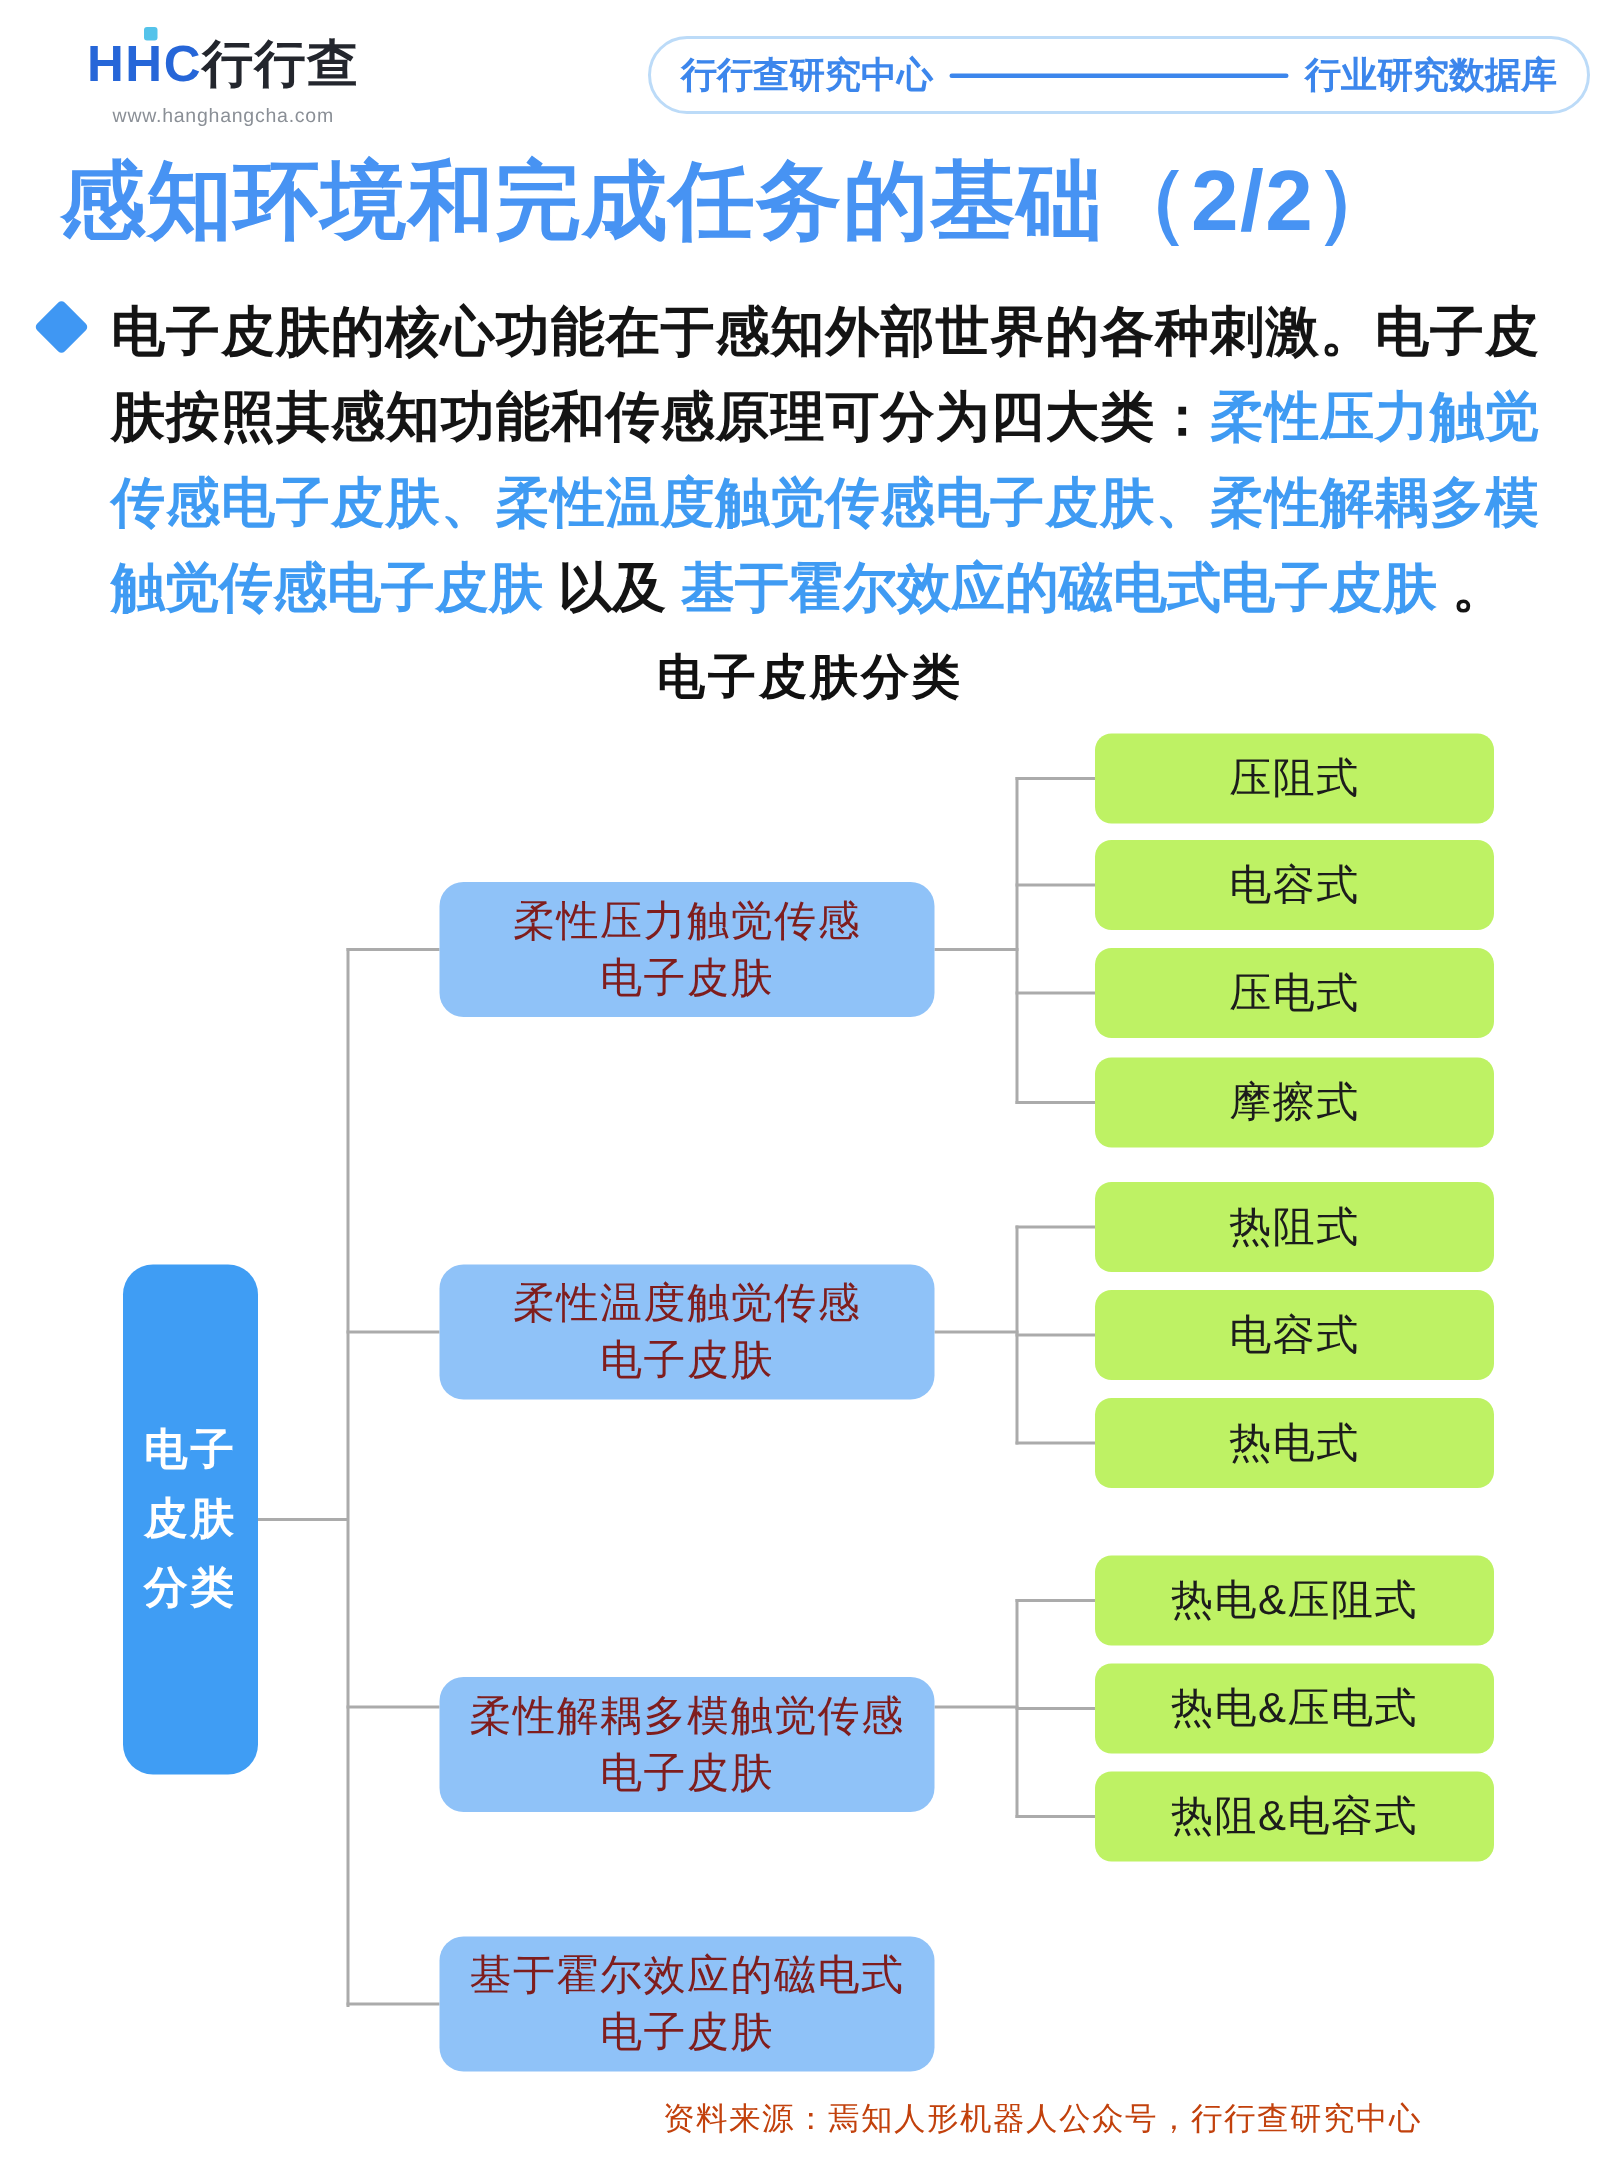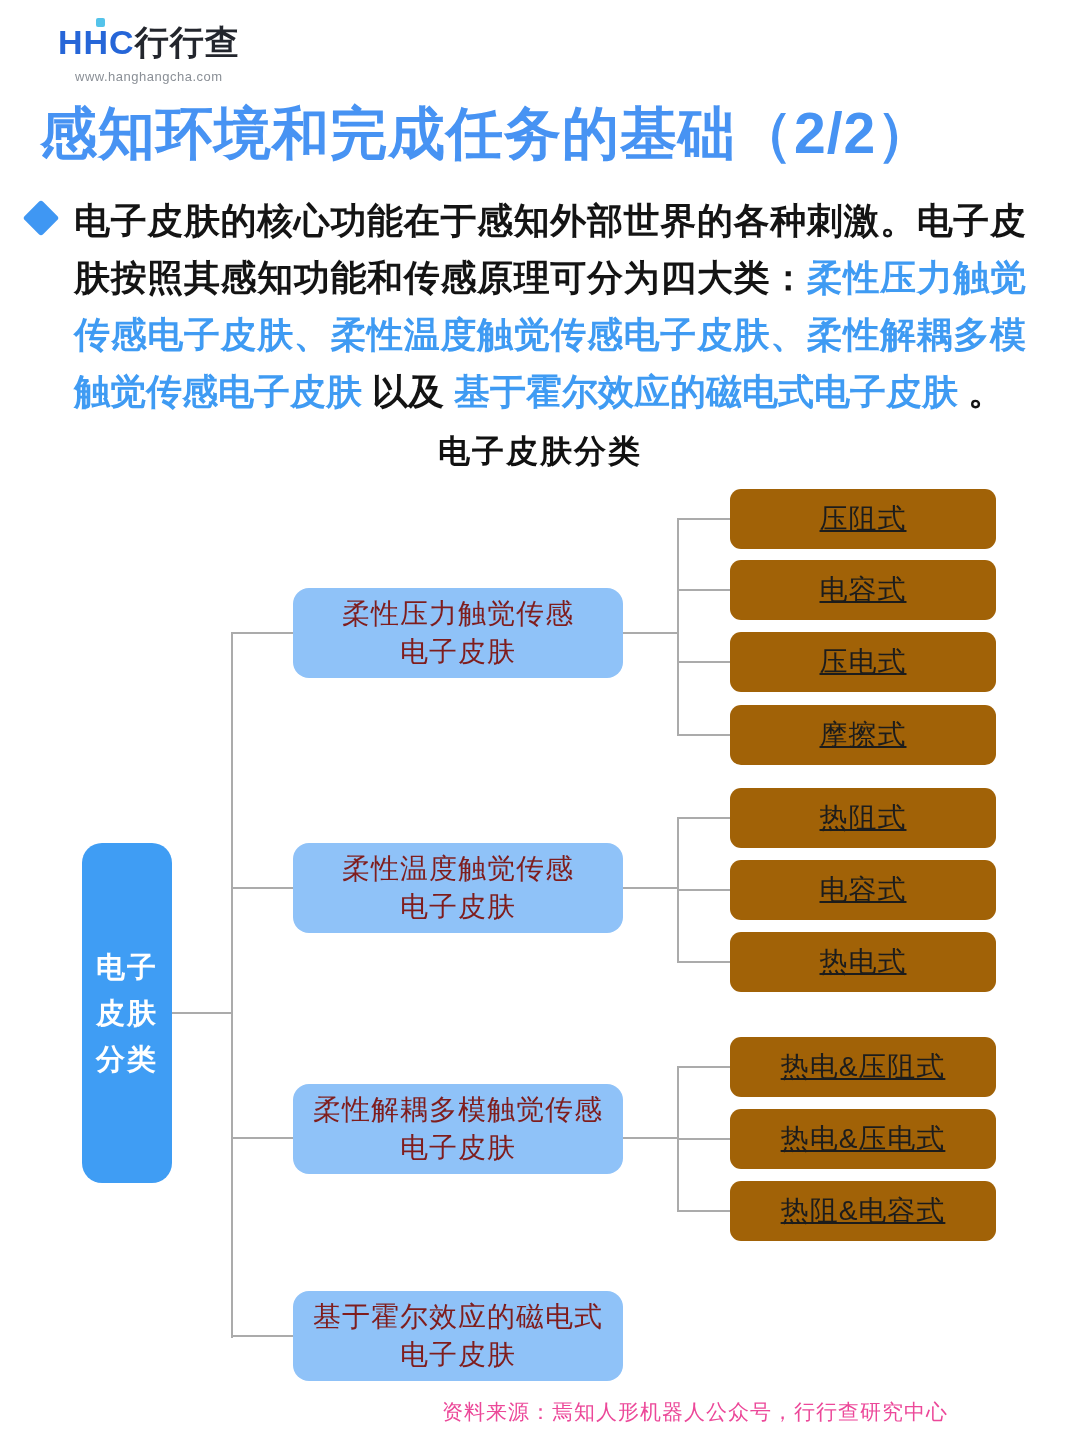--- a/index.html
+++ b/index.html
@@ -49,39 +49,44 @@
     background:#3f9df4; border-radius:20px; display:flex; flex-direction:column;
     align-items:center; justify-content:center; }
   .root-node span { color:#fff; font-size:29px; font-weight:700; line-height:46px; letter-spacing:2px; }
 
   .branch-node { position:absolute; left:293px; width:330px; height:90px;
     background:#8fc2f8; border-radius:16px; display:flex; flex-direction:column;
     align-items:center; justify-content:center; }
   .branch-node span { color:#7f1d1d; font-size:28px; font-weight:500; line-height:38px; letter-spacing:1px; }
 
   .leaf-node { position:absolute; left:730px; width:266px; height:60px;
-    background:#a16207; border-radius:11px; display:flex; align-items:center; justify-content:center;
-    font-size:28px; font-weight:500; color:#1c1c1c; letter-spacing:1px;text-decoration:underline; }
+    background:#bef264; border-radius:11px; display:flex; align-items:center; justify-content:center;
+    font-size:28px; font-weight:500; color:#1c1c1c; letter-spacing:1px; }
 
   
-  .footer { position:absolute; right:40px; bottom:14px; font-size:21px; color:#ec4899; letter-spacing:1px; }
+  .footer { position:absolute; right:40px; bottom:14px; font-size:21px; color:#c2410c; letter-spacing:1px; }
 </style>
 </head>
 <body>
 
 <div class="page">
 
   <div class="logo-block">
     <div class="logo-line1">
       <span class="logo-hhc">HHC</span><span class="logo-cn">行行查</span>
       <span class="logo-dot"></span>
     </div>
     <div class="logo-url">www.hanghangcha.com</div>
   </div>
 
+  <div class="badge">
+    <span class="badge-label">行行查研究中心</span>
+    <span class="badge-divider"></span>
+    <span class="badge-label">行业研究数据库</span>
+  </div>
 
   <div class="page-title">感知环境和完成任务的基础（2/2）</div>
 
   <div class="intro">
     <div class="bullet"></div>
     <div class="intro-text"><span class="seg-black">电子皮肤的核心功能在于感知外部世界的各种刺激。电子皮肤按照其感知功能和传感原理可分为四大类：</span><span class="seg-blue">柔性压力触觉传感电子皮肤、柔性温度触觉传感电子皮肤、柔性解耦多模触觉传感电子皮肤</span><span class="seg-black"> 以及 </span><span class="seg-blue">基于霍尔效应的磁电式电子皮肤</span><span class="seg-black"> 。</span></div>
   </div>
 
   <div class="diagram-title">电子皮肤分类</div>
 
@@ -121,21 +126,21 @@
     </div>
 
     <div class="branch-node" style="top:118px;">
       <span>柔性压力触觉传感</span>
       <span>电子皮肤</span>
     </div>
     <div class="branch-node" style="top:373px;">
       <span>柔性温度触觉传感</span>
       <span>电子皮肤</span>
     </div>
-    <div class="branch-node" style="top:614px;">
+    <div class="branch-node" style="top:648px;">
       <span>柔性解耦多模触觉传感</span>
       <span>电子皮肤</span>
     </div>
     <div class="branch-node" style="top:821px;">
       <span>基于霍尔效应的磁电式</span>
       <span>电子皮肤</span>
     </div>
 
     <div class="leaf-node" style="top:19px;">压阻式</div>
     <div class="leaf-node" style="top:90px;">电容式</div>

